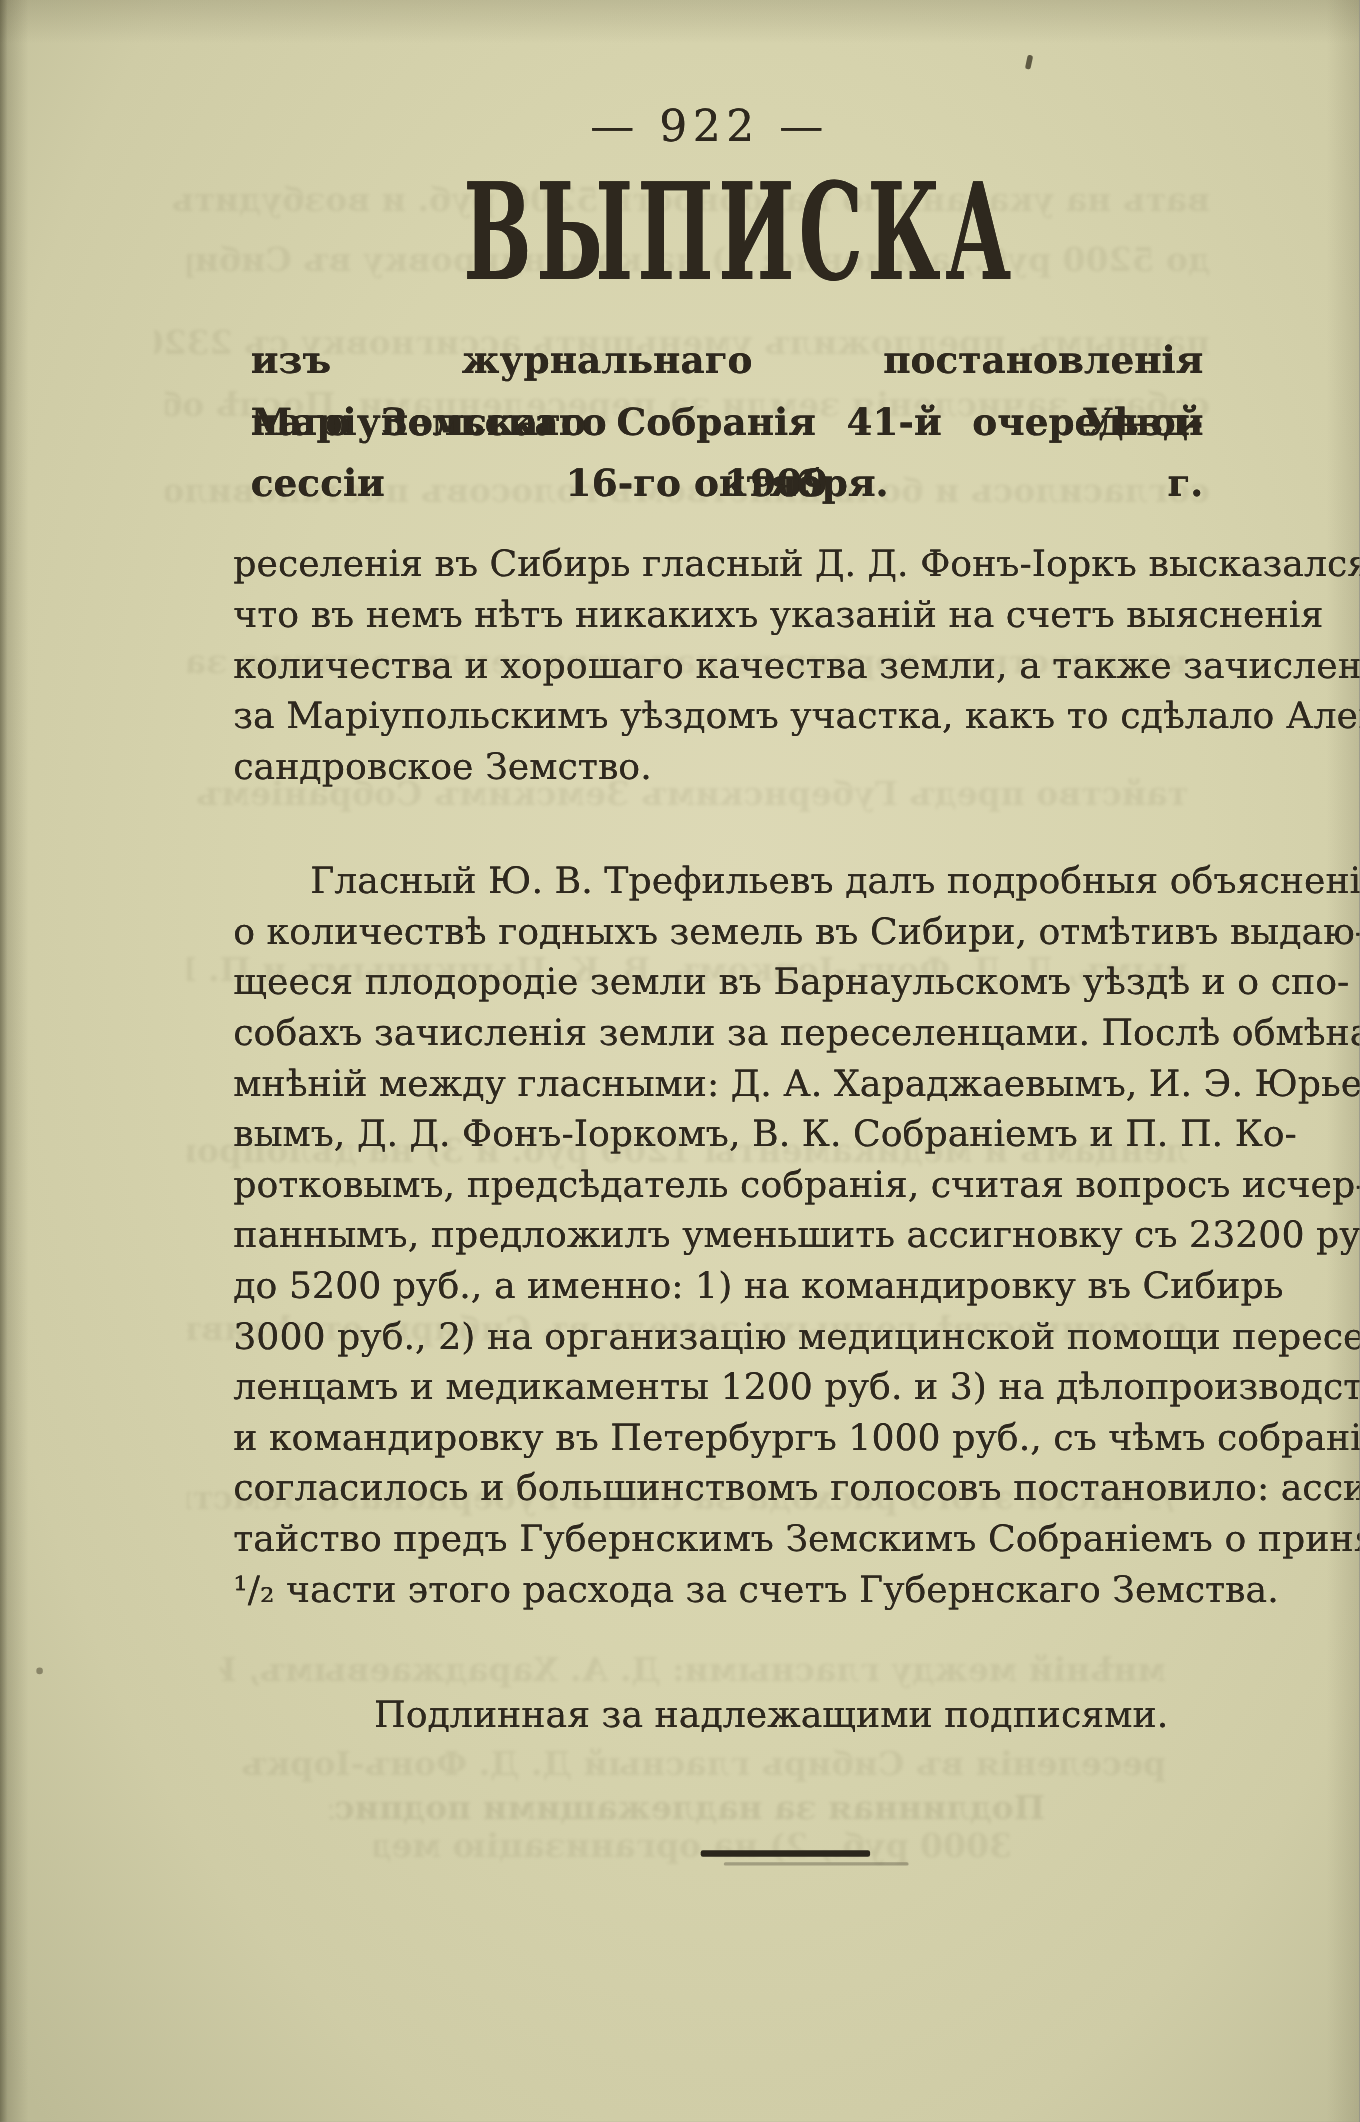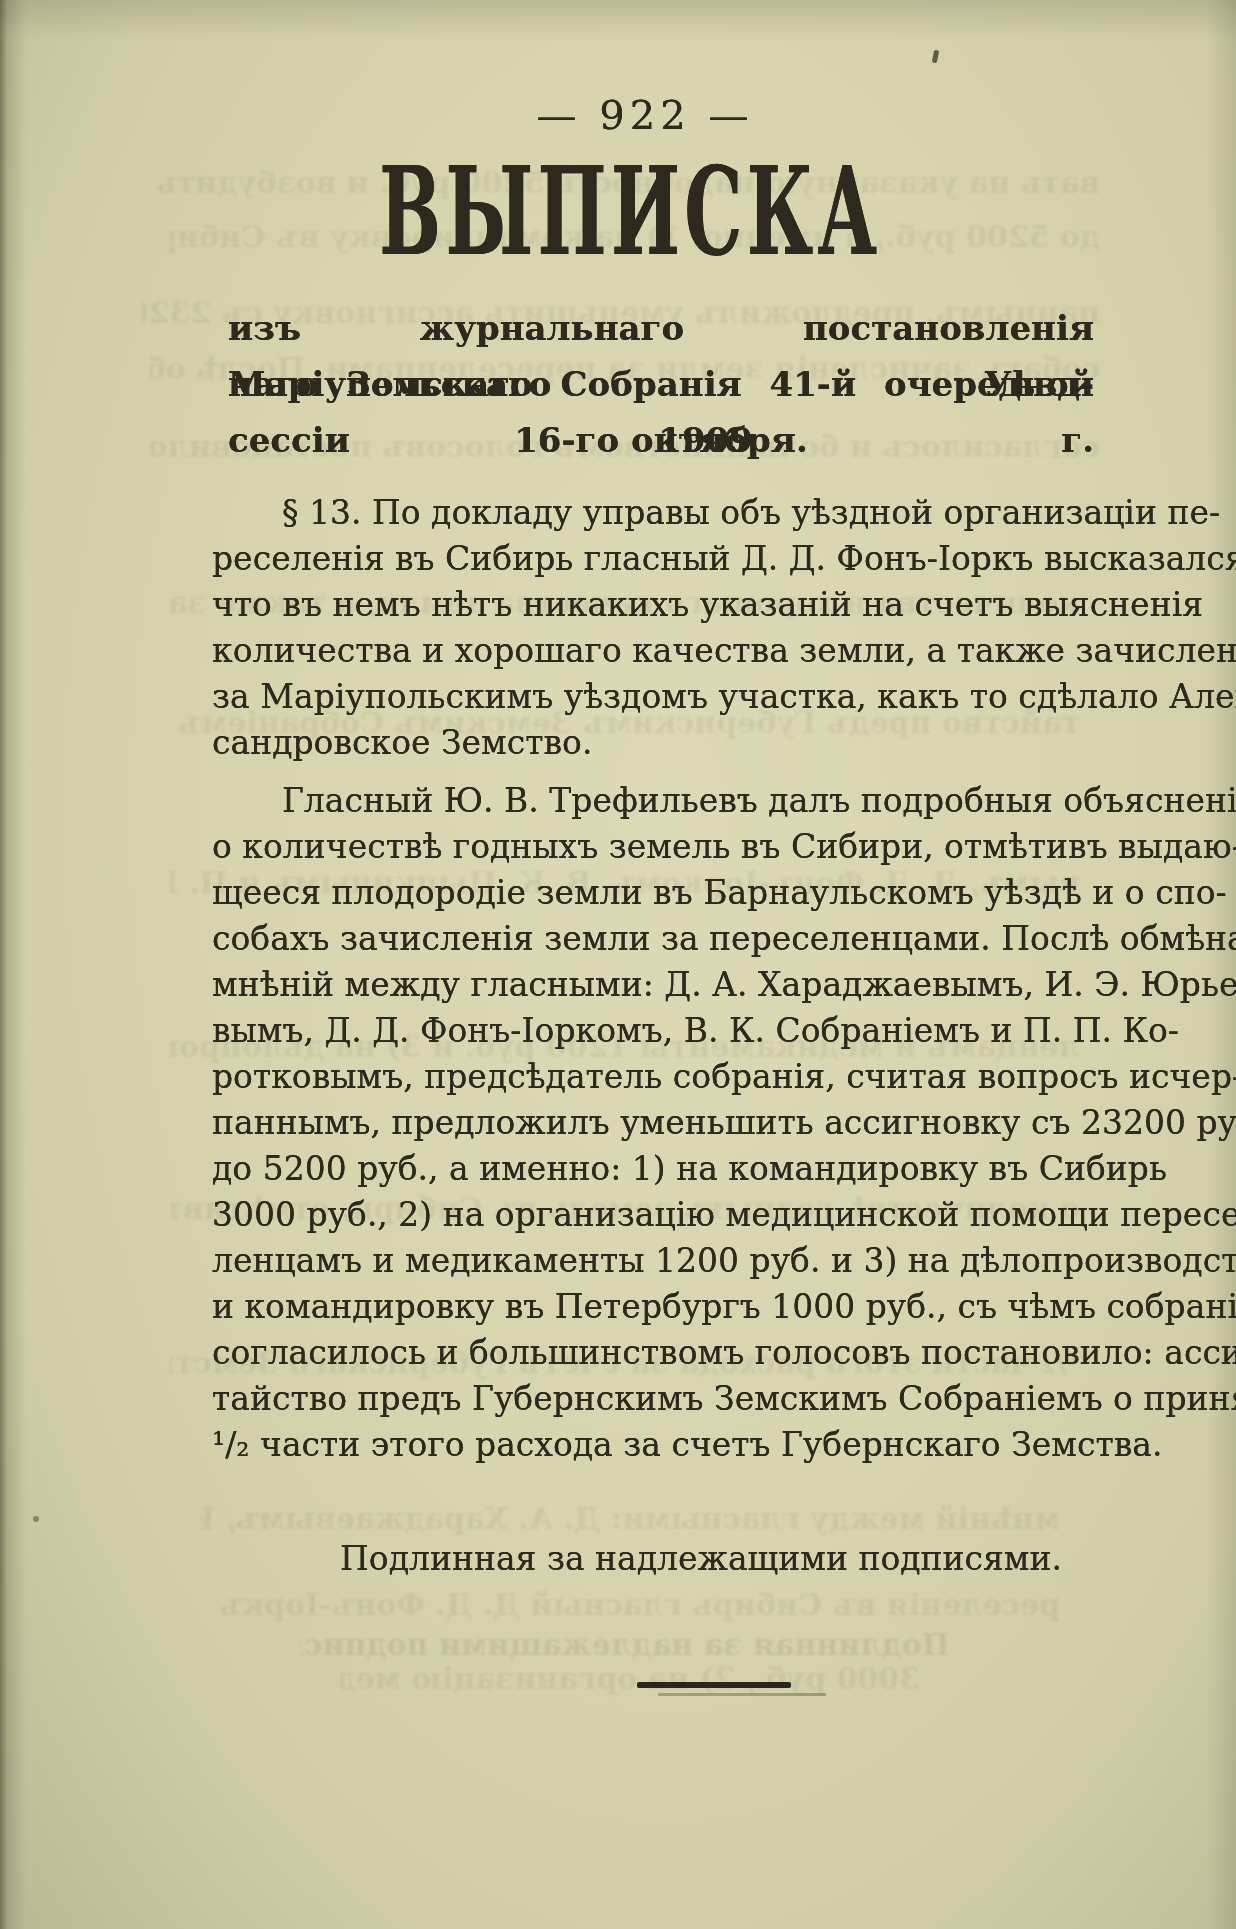--- a/index.html
+++ b/index.html
@@ -17,22 +17,22 @@
       radial-gradient(ellipse at 54% 42%, #ddd9b6 0%, #d7d4ae 45%, #cfcca6 75%, #bdbb96 97%);
   }
   .abs{position:absolute;}
   .pagenum{
     top:92px;left:212px;width:866px;
     text-align:center;
     font-size:40px;font-weight:normal;letter-spacing:5px;
     text-shadow:0 0 .5px currentColor;
   }
   .title-wrap{
-    top:150px;left:212px;width:866px;
-    text-align:left;line-height:1;
+    top:150px;left:225px;width:866px;
+    text-align:right;line-height:1;
   }
   .title-wrap .t{
     display:inline-block;
     font-size:122px;font-weight:bold;letter-spacing:7px;
     transform:scaleX(.60);transform-origin:50% 50%;
     text-shadow:0 0 .6px currentColor;
   }
   .subtitle{
     top:300px;left:228px;width:866px;
     font-size:34px;font-weight:bold;
@@ -116,21 +116,20 @@
     <span class="t">ВЫПИСКА</span>
   </div>
 
   <div class="abs subtitle">
     <div class="sline">изъ журнальнаго постановленія Маріупольскаго Уѣзд-</div>
     <div class="sline">наго Земскаго Собранія 41-й очередной сессіи 1909 г.</div>
     <div class="sline date">16-го октября.</div>
   </div>
 
   <div class="abs para" style="top:490px;">
-    <div class="bline indent">§ 13. По докладу управы объ уѣздной организаціи пе-</div>
     <div class="bline">реселенія въ Сибирь гласный Д. Д. Фонъ-Іоркъ высказался,</div>
     <div class="bline">что въ немъ нѣтъ никакихъ указаній на счетъ выясненія</div>
     <div class="bline">количества и хорошаго качества земли, а также зачисленія</div>
     <div class="bline">за Маріупольскимъ уѣздомъ участка, какъ то сдѣлало Алек-</div>
     <div class="bline lastline">сандровское Земство.</div>
   </div>
 
   <div class="abs para" style="top:778px;">
     <div class="bline indent">Гласный Ю. В. Трефильевъ далъ подробныя объясненія</div>
     <div class="bline">о количествѣ годныхъ земель въ Сибири, отмѣтивъ выдаю-</div>

